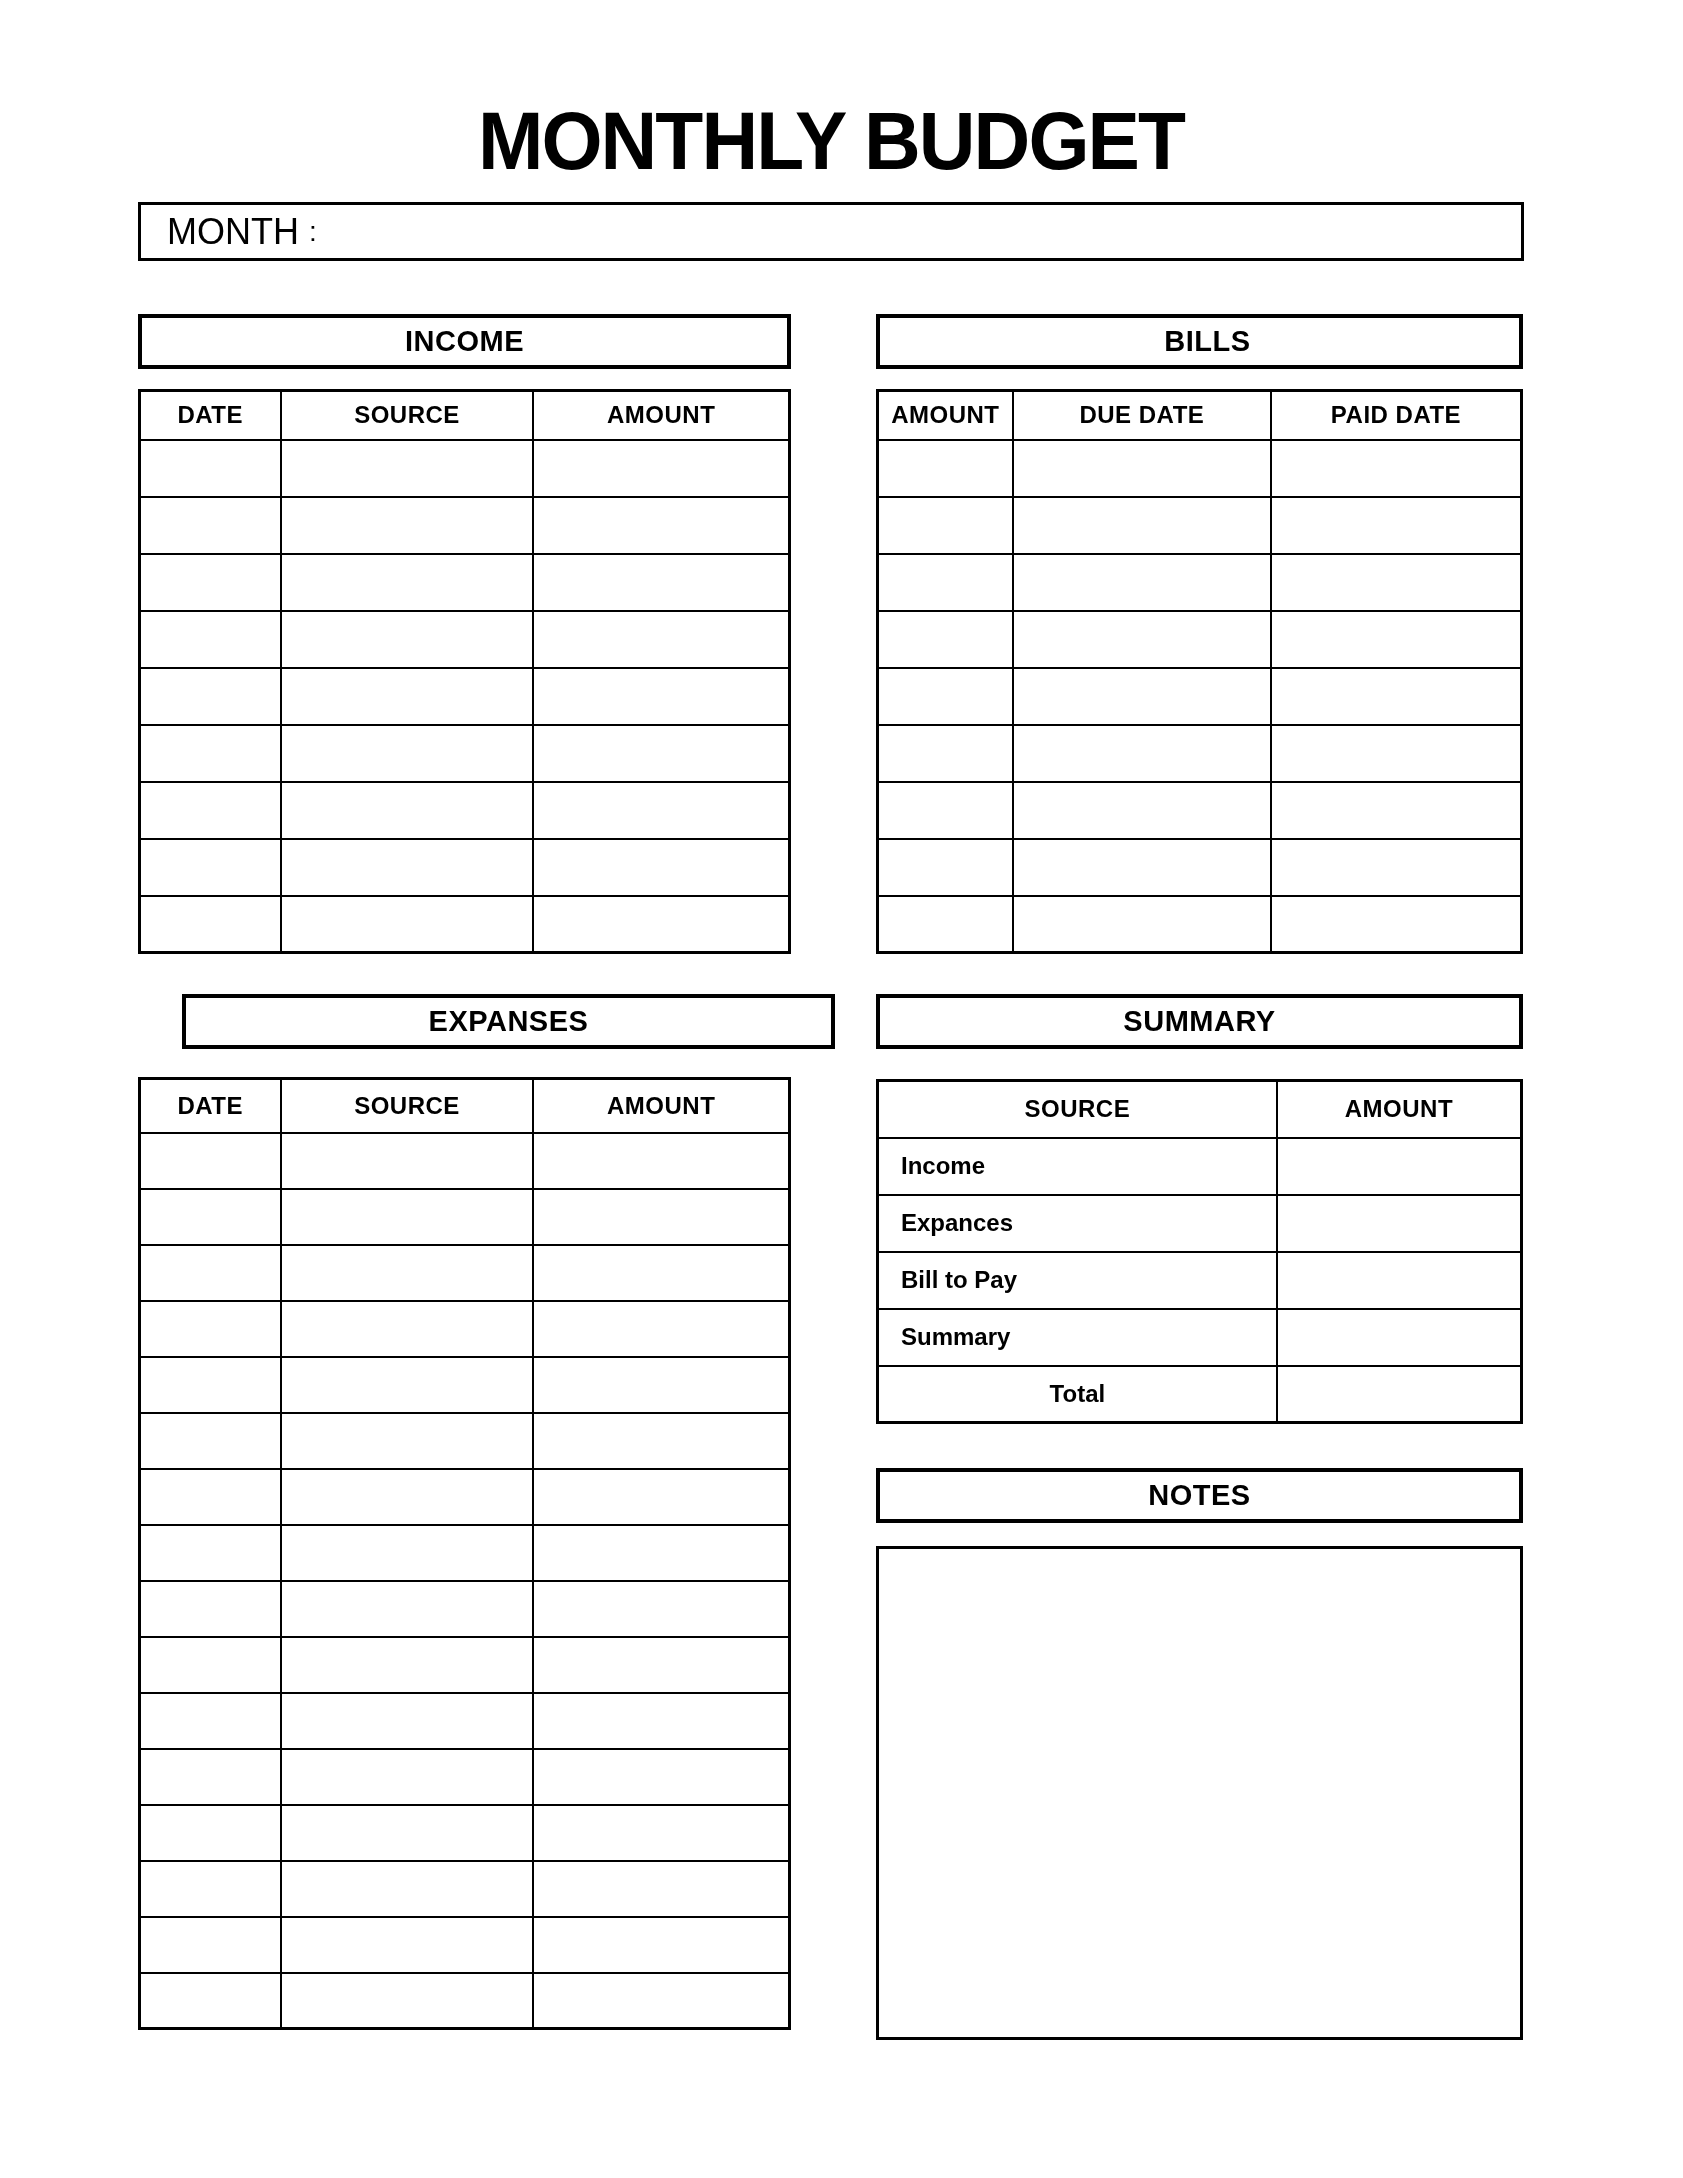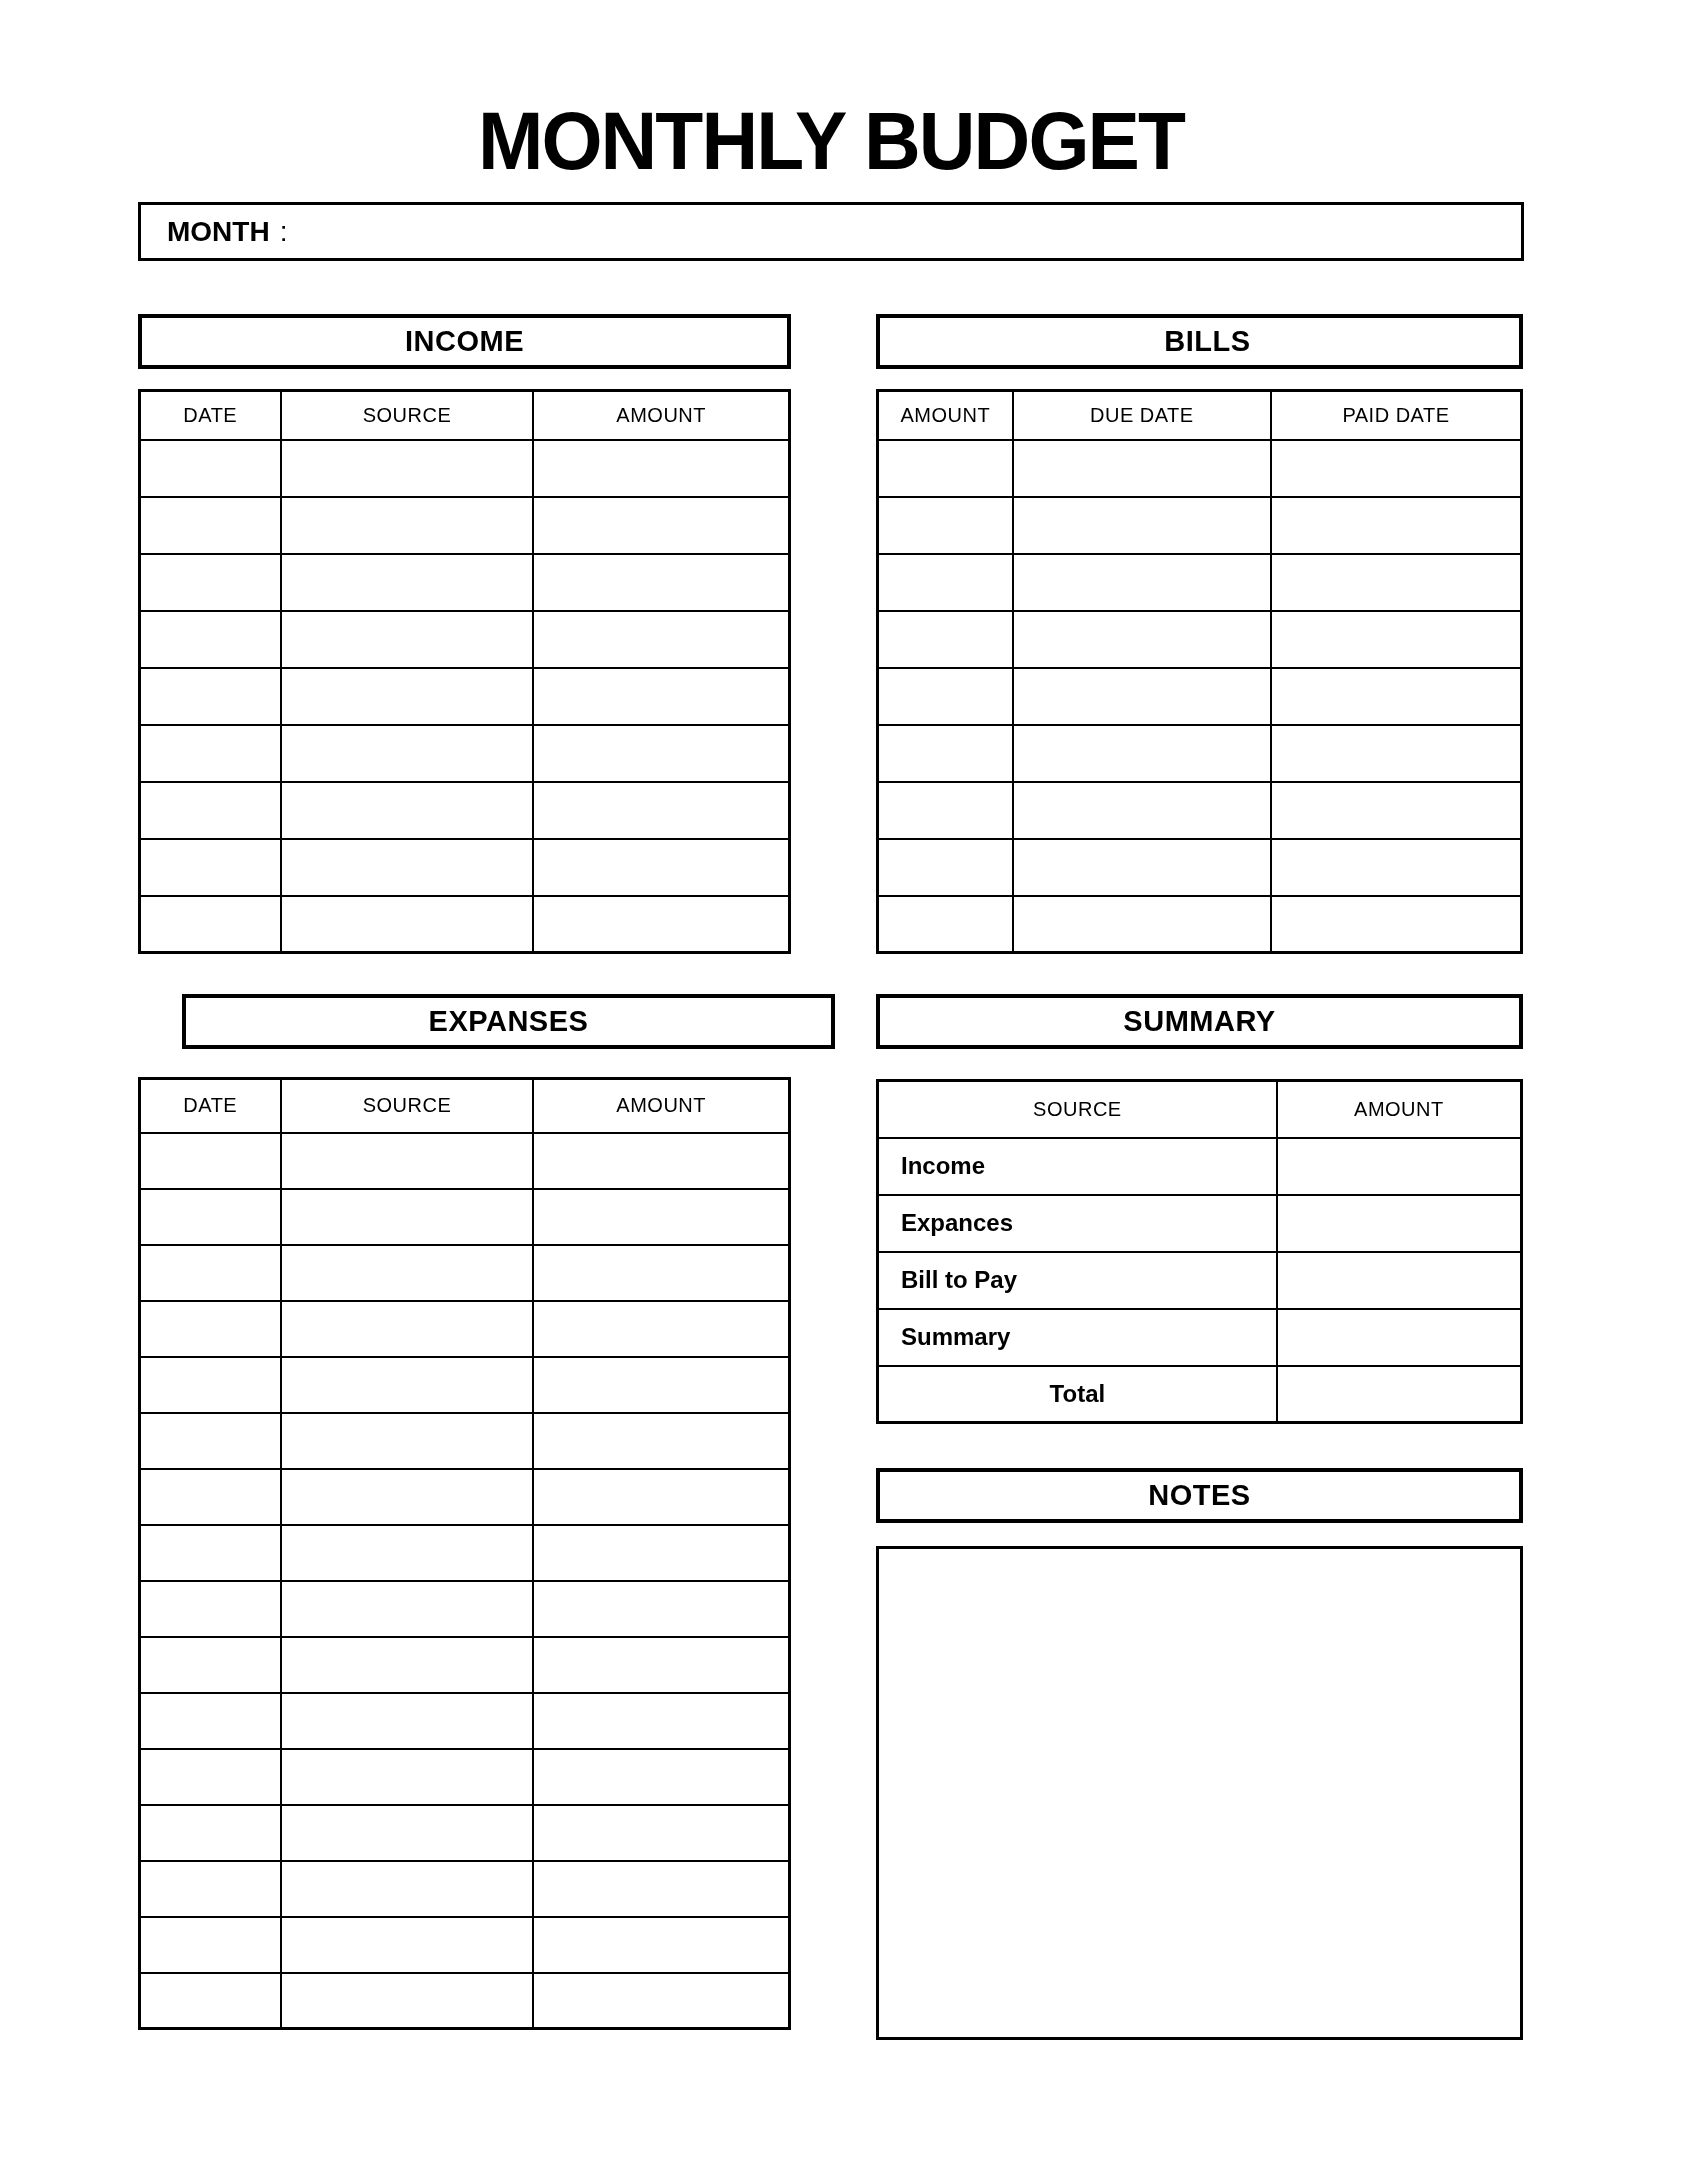--- a/index.html
+++ b/index.html
@@ -34,21 +34,21 @@
     left: 138px;
     top: 202px;
     width: 1386px;
     height: 59px;
     border: 3px solid #000;
     box-sizing: border-box;
     display: flex;
     align-items: center;
     padding-left: 26px;
   }
-  .month-box .lbl { font-size: 28px; font-weight: bold; }
+  .month-box .lbl { font-size: 36px; font-weight: normal; }
   .month-box .colon { font-size: 28px; font-weight: normal; margin-left: 10px; }
   .month-box .month-input {
     flex: 1;
     height: 100%;
   }
   
   .section-head {
     position: absolute;
     border: 4px solid #000;
     box-sizing: border-box;
@@ -69,22 +69,22 @@
     position: absolute;
     border-collapse: collapse;
     table-layout: fixed;
     border: 3px solid #000;
   }
   table.grid th, table.grid td {
     border: 2.5px solid #000;
     padding: 0;
   }
   table.grid th {
-    font-size: 20px;
-    font-weight: normal;
+    font-size: 24px;
+    font-weight: bold;
     text-align: center;
     letter-spacing: 0.5px;
   }
   #income-table   { left: 138px; top: 389px;  width: 653px; }
   #bills-table    { left: 876px; top: 389px;  width: 647px; }
   #expanses-table { left: 138px; top: 1077px; width: 653px; }
   #summary-table  { left: 876px; top: 1079px; width: 647px; }
 
   #income-table thead tr, #bills-table thead tr { height: 49px; }
   #income-table tbody tr, #bills-table tbody tr { height: 57px; }

